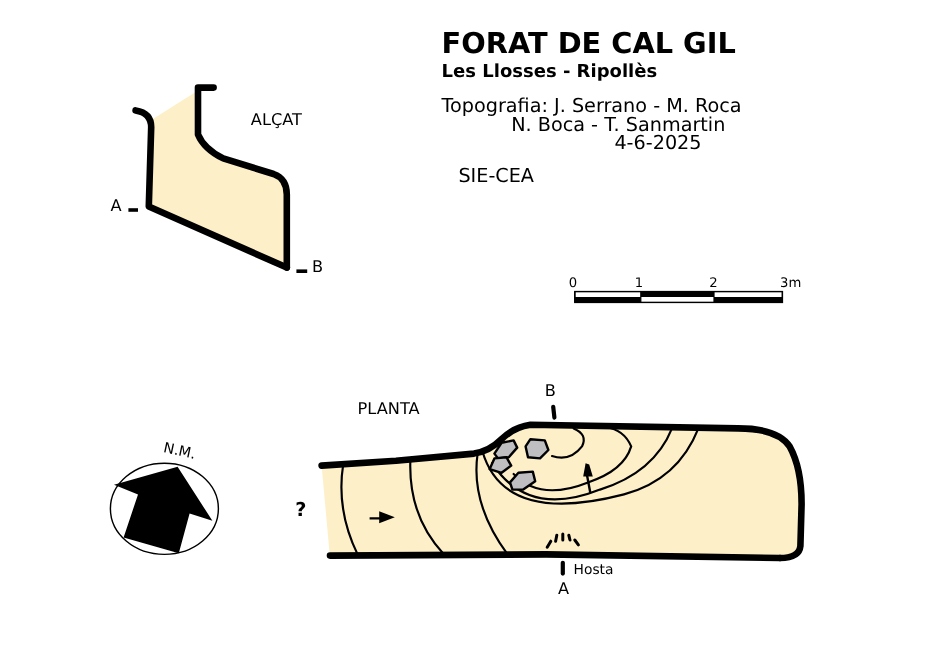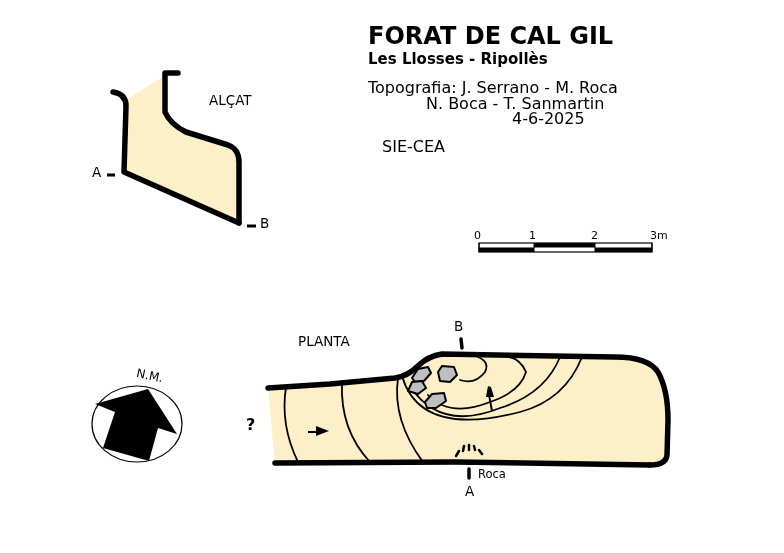--- a/index.html
+++ b/index.html
@@ -155,16 +155,16 @@
 <div class="abs lbl" style="left:260px; top:215px;">B</div>
 
 <div class="abs scale-lbl" style="left:474px; top:229px;">0</div>
 <div class="abs scale-lbl" style="left:529px; top:229px;">1</div>
 <div class="abs scale-lbl" style="left:591px; top:229px;">2</div>
 <div class="abs scale-lbl" style="left:650px; top:229px;">3m</div>
 
 <div class="abs lbl" style="left:298px; top:333px;">PLANTA</div>
 <div class="abs lbl" style="left:454px; top:318px;">B</div>
 <div class="abs lbl" style="left:465px; top:483px;">A</div>
-<div class="abs boca" style="left:478px; top:467px;">Roca</div>
+<div class="abs boca" style="left:478px; top:467px;">Hosta</div>
 <div class="abs qmark" style="left:246px; top:415px;">?</div>
 
 <div class="abs nm" style="left:138px; top:366px;">N.M.</div>
 
 </body></html>

